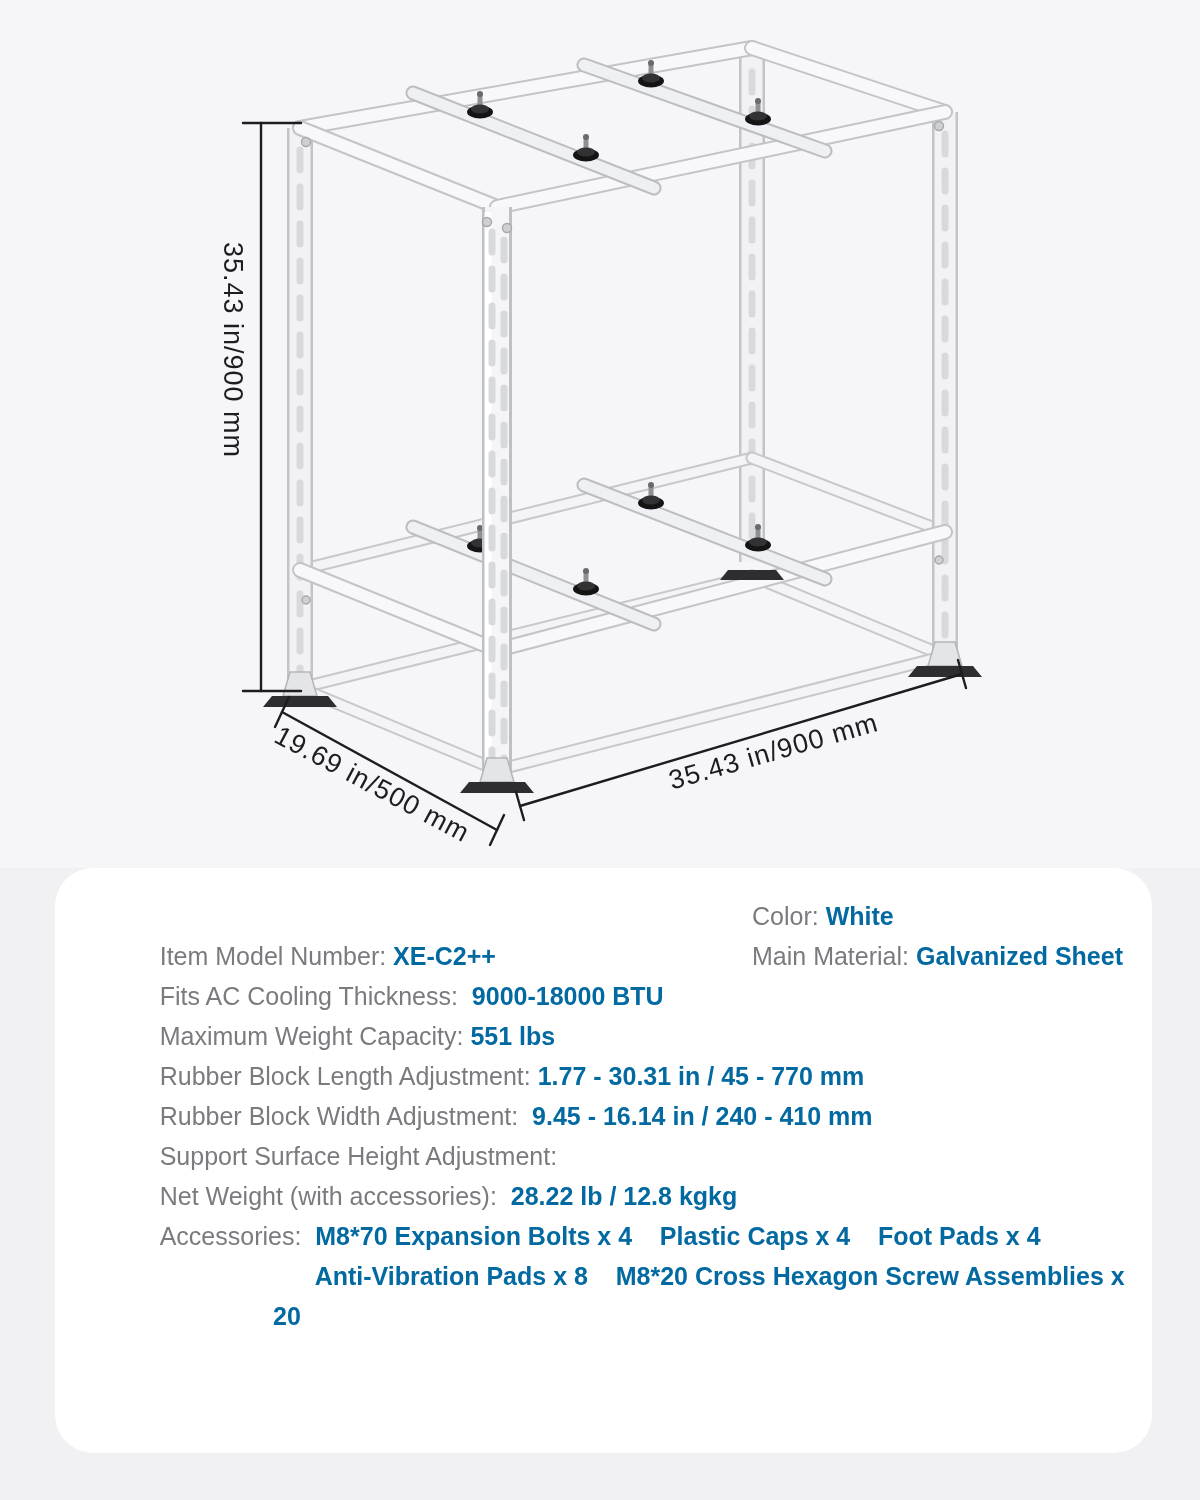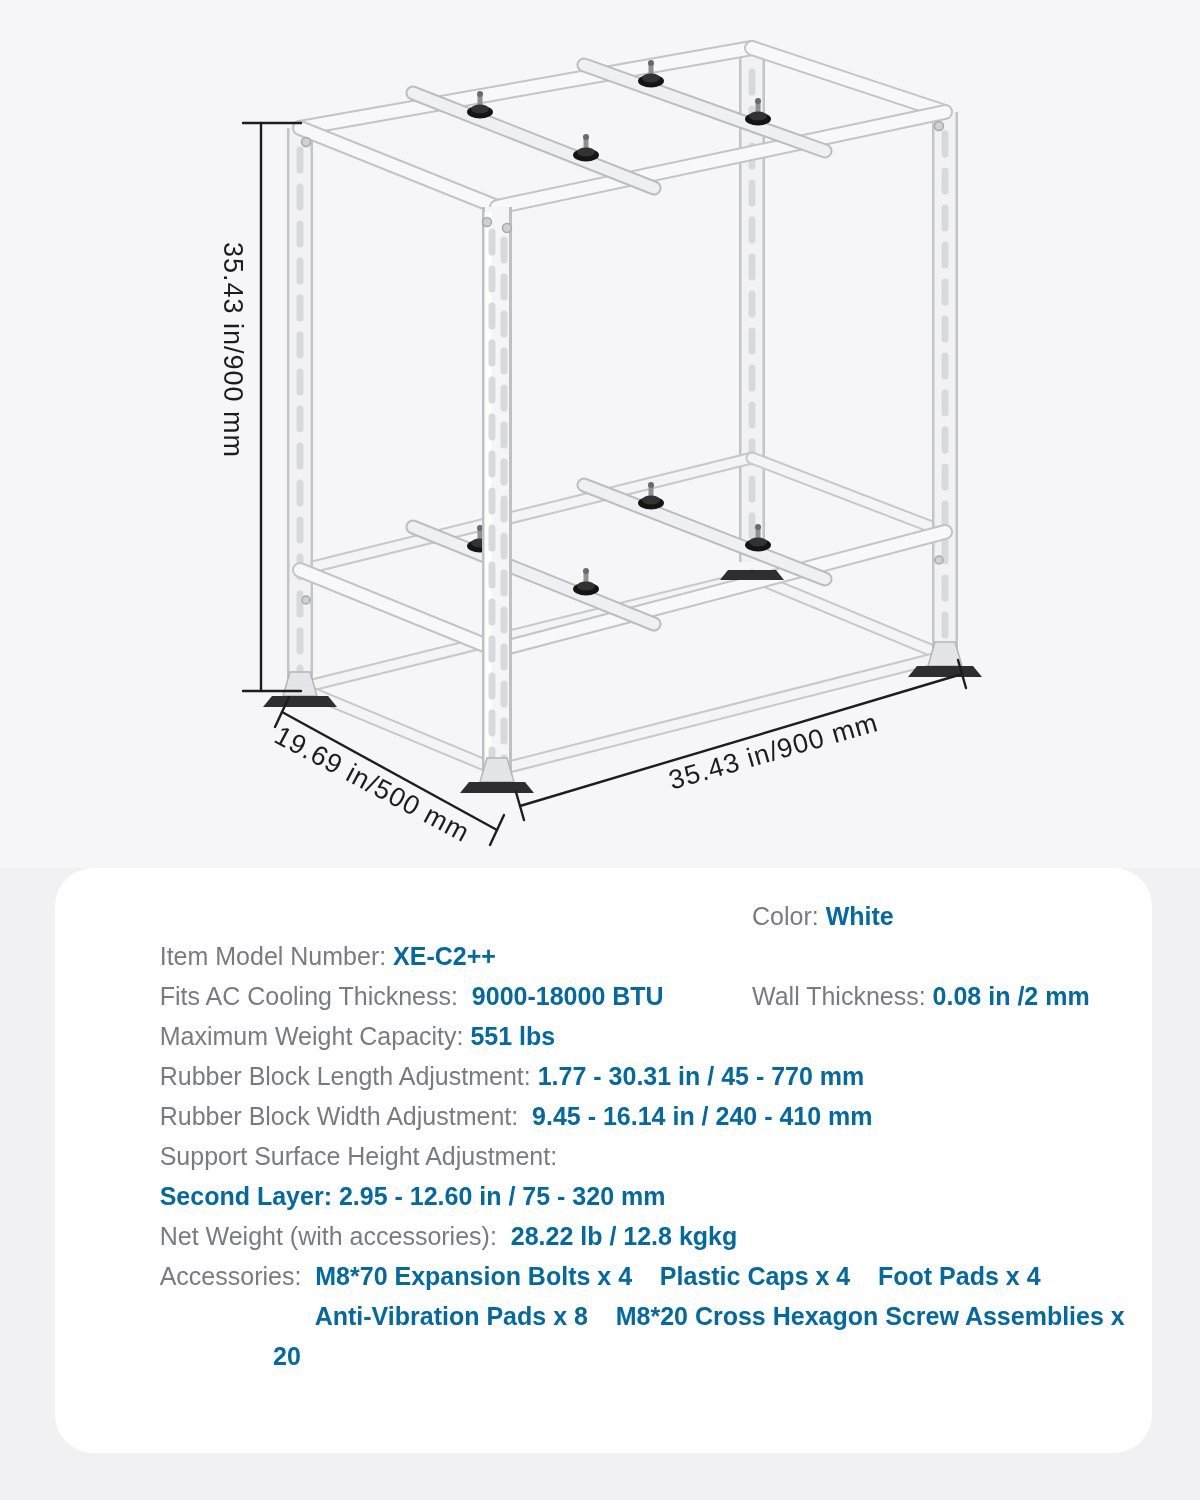--- a/index.html
+++ b/index.html
@@ -208,43 +208,40 @@
 <div class="panel">
   <div class="panel-inner">
 
     <div class="row">
       <span class="lbl">Item Model Number: </span><span class="val">XE-C2++</span>
       <span class="right-col"><span class="lbl">Color: </span><span class="val">White</span></span>
     </div>
 
     <div class="row">
       <span class="lbl">Fits AC Cooling Thickness:  </span><span class="val">9000-18000 BTU</span>
+      <span class="right-col"><span class="lbl">Main Material: </span><span class="val">Galvanized Sheet</span></span>
     </div>
 
     <div class="row">
       <span class="lbl">Maximum Weight Capacity: </span><span class="val">551 lbs</span>
-      <span class="right-col"><span class="lbl">Wall Thickness: </span><span class="val">0.08 in /2 mm</span></span>
     </div>
 
     <div class="row">
       <span class="lbl">Rubber Block Length Adjustment: </span><span class="val">1.77 - 30.31 in / 45 - 770 mm</span>
     </div>
 
     <div class="row">
       <span class="lbl">Rubber Block Width Adjustment:  </span><span class="val">9.45 - 16.14 in / 240 - 410 mm</span>
     </div>
 
     <div class="row">
       <span class="lbl">Support Surface Height Adjustment:</span>
     </div>
 
 
-    <div class="row">
-      <span class="val">Second Layer: 2.95 - 12.60 in / 75 - 320 mm</span>
-    </div>
 
     <div class="row">
       <span class="lbl">Net Weight (with accessories):  </span><span class="val">28.22 lb / 12.8 kgkg</span>
     </div>
 
 
     <div class="row">
       <span class="lbl">Accessories:  </span><span class="val">M8*70 Expansion Bolts x 4    Plastic Caps x 4    Foot Pads x 4</span>
     </div>
 

